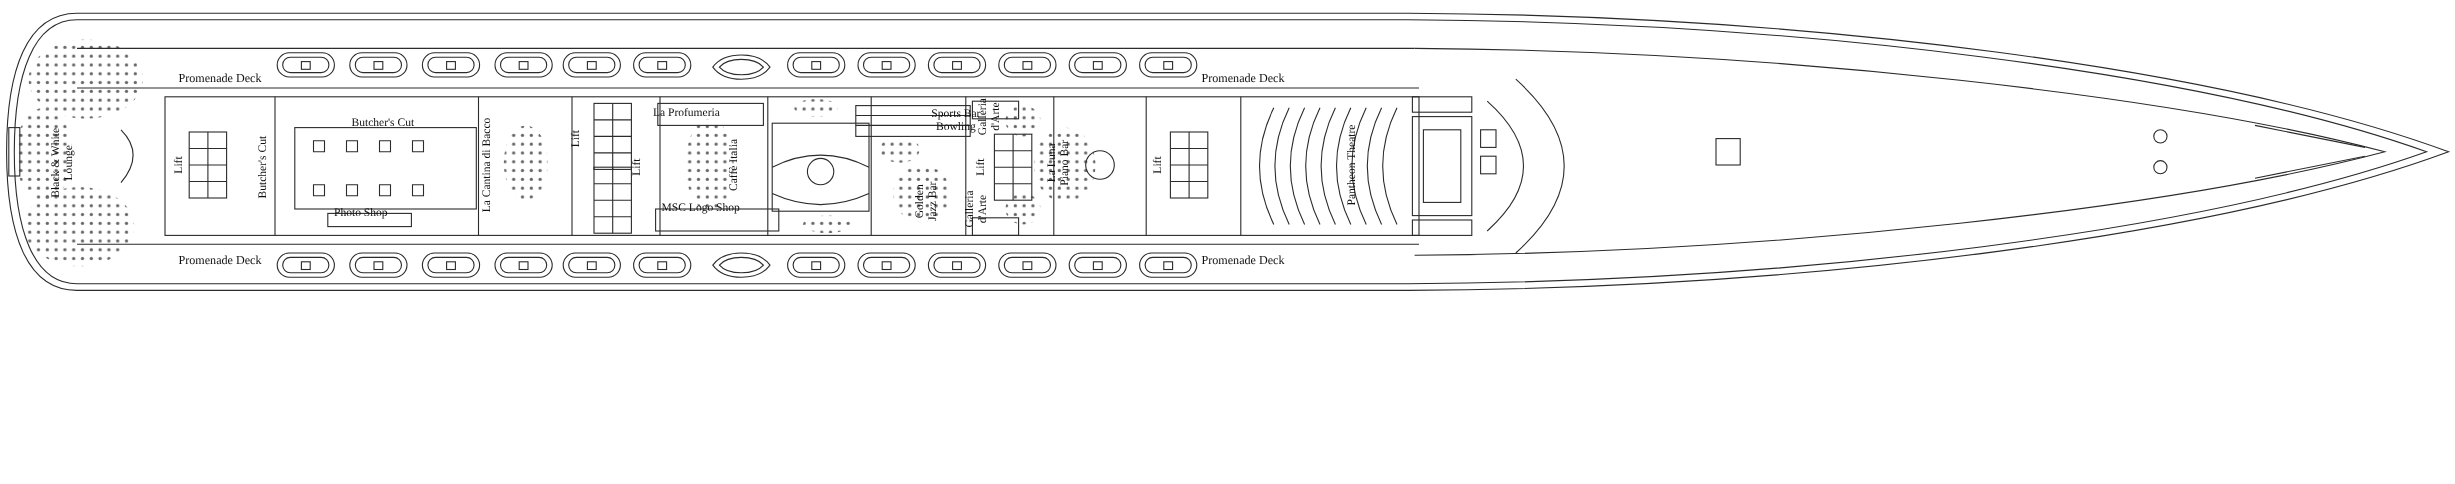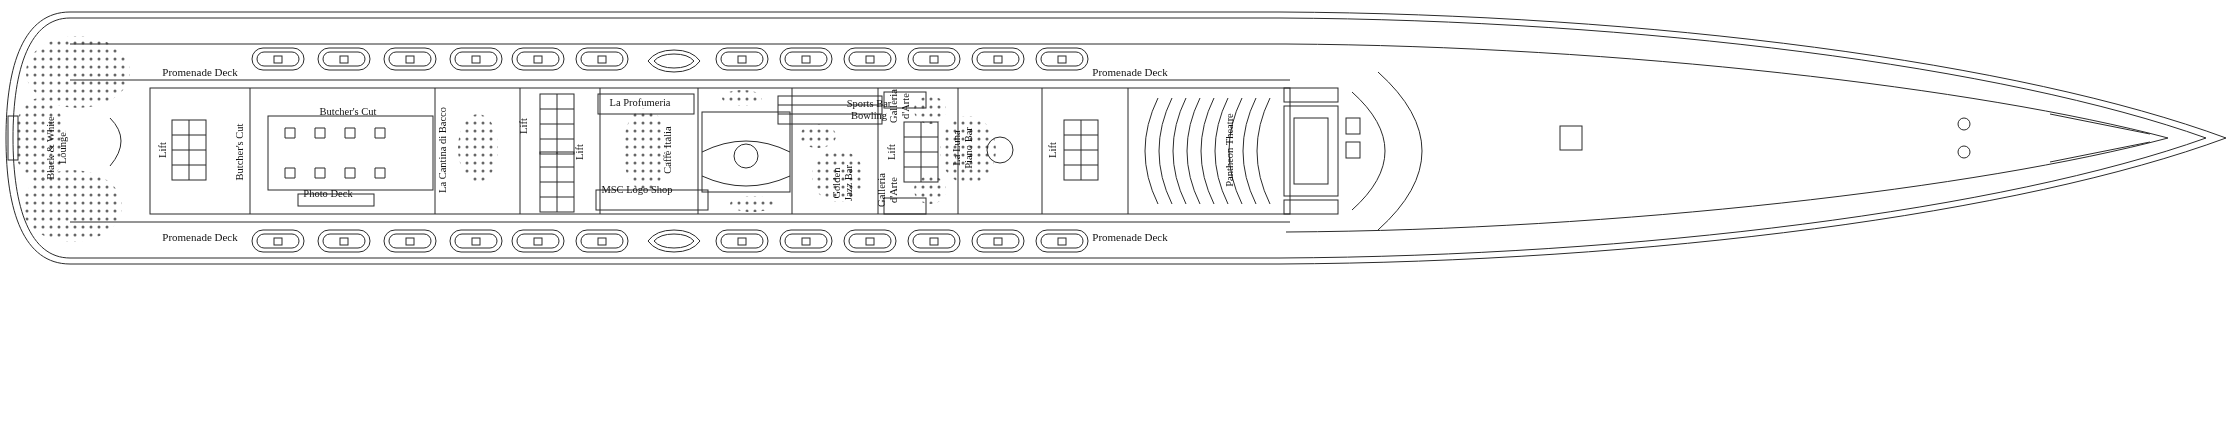--- a/index.html
+++ b/index.html
@@ -171,25 +171,25 @@
   <div class="lbl deck" style="left:200px;top:72px">Promenade Deck</div>
   <div class="lbl deck" style="left:200px;top:237px">Promenade Deck</div>
   <div class="lbl deck" style="left:1130px;top:72px">Promenade Deck</div>
   <div class="lbl deck" style="left:1130px;top:237px">Promenade Deck</div>
 
   <div class="lbl v" style="left:57px;top:148px">Black &amp; White
 Lounge</div>
   <div class="lbl v" style="left:163px;top:150px">Lift</div>
   <div class="lbl v" style="left:240px;top:152px">Butcher's Cut</div>
   <div class="lbl" style="left:348px;top:112px">Butcher's Cut</div>
-  <div class="lbl" style="left:328px;top:194px">Photo Deck</div>
+  <div class="lbl" style="left:328px;top:194px">Photo Shop</div>
   <div class="lbl v" style="left:443px;top:150px">La Cantina di Bacco</div>
   <div class="lbl v" style="left:524px;top:126px">Lift</div>
   <div class="lbl v" style="left:580px;top:152px">Lift</div>
-  <div class="lbl" style="left:640px;top:103px">La Profumeria</div>
+  <div class="lbl" style="left:624px;top:103px">La Profumeria</div>
   <div class="lbl v" style="left:668px;top:150px">Caffè Italia</div>
   <div class="lbl" style="left:637px;top:190px">MSC Logo Shop</div>
   <div class="lbl" style="left:869px;top:110px">Sports Bar
 Bowling</div>
   <div class="lbl v" style="left:843px;top:183px">Golden
 Jazz Bar</div>
   <div class="lbl v" style="left:900px;top:106px">Galleria
 d'Arte</div>
   <div class="lbl v" style="left:892px;top:152px">Lift</div>
   <div class="lbl v" style="left:888px;top:190px">Galleria

